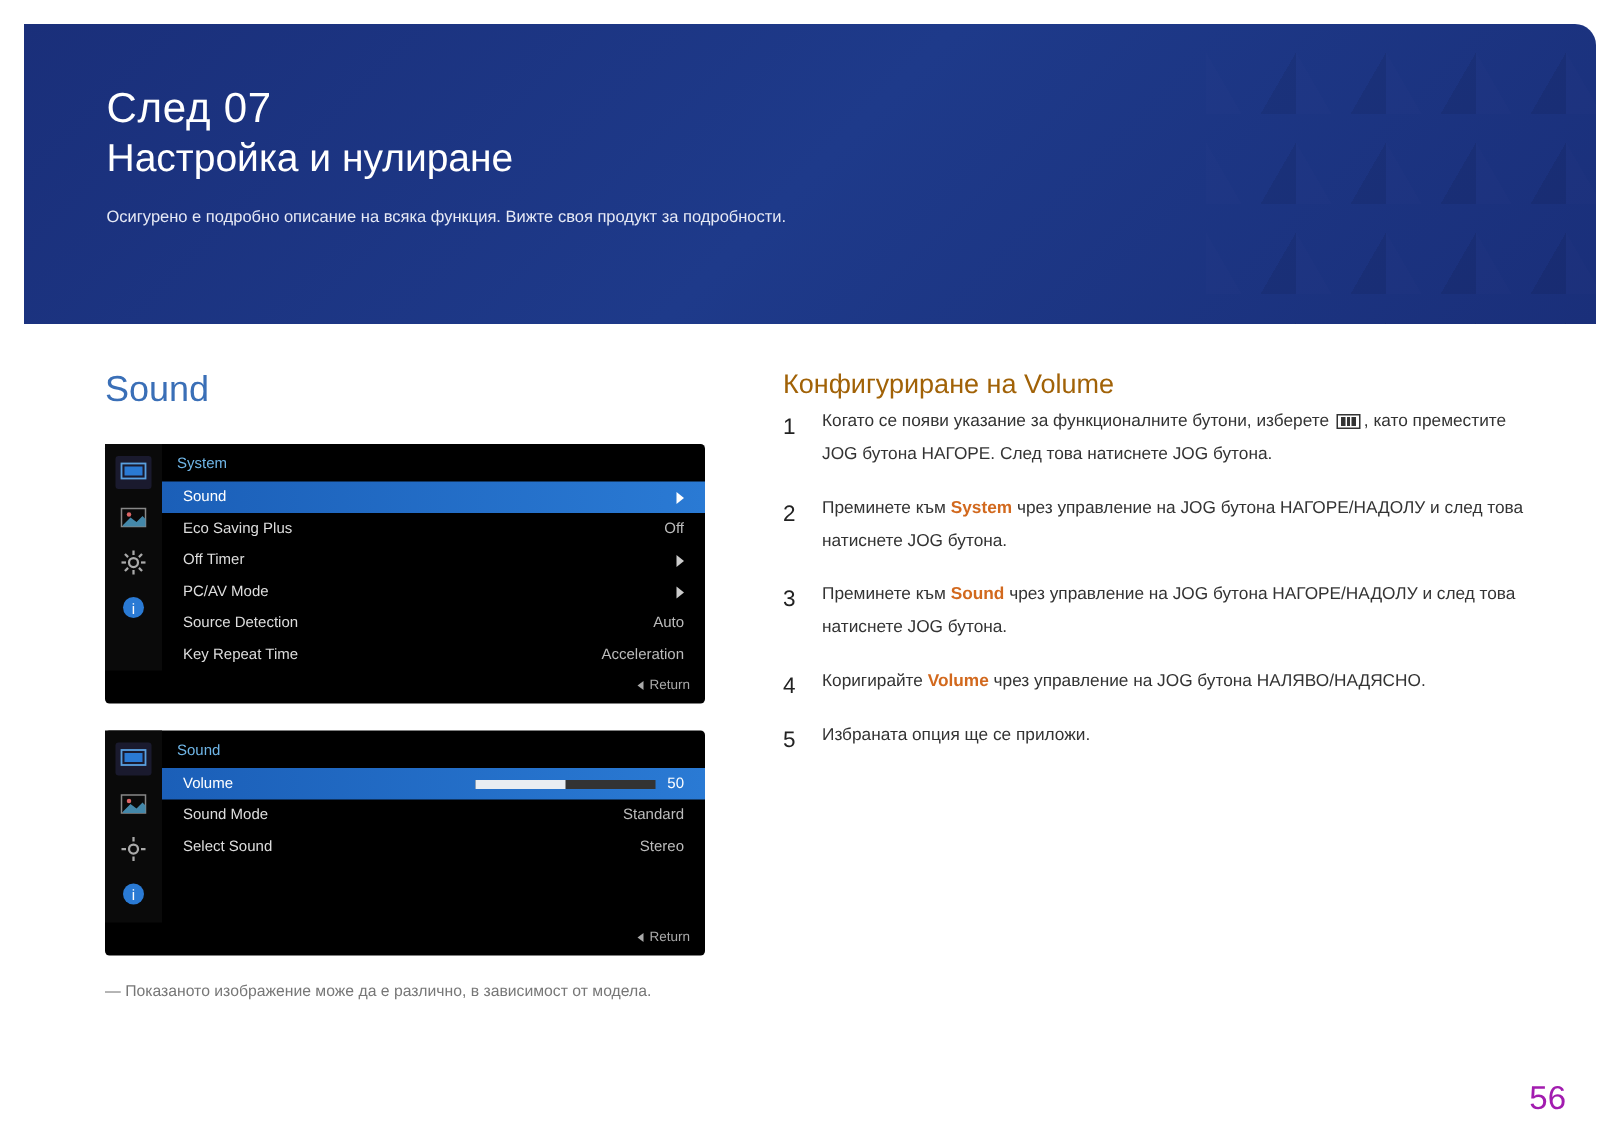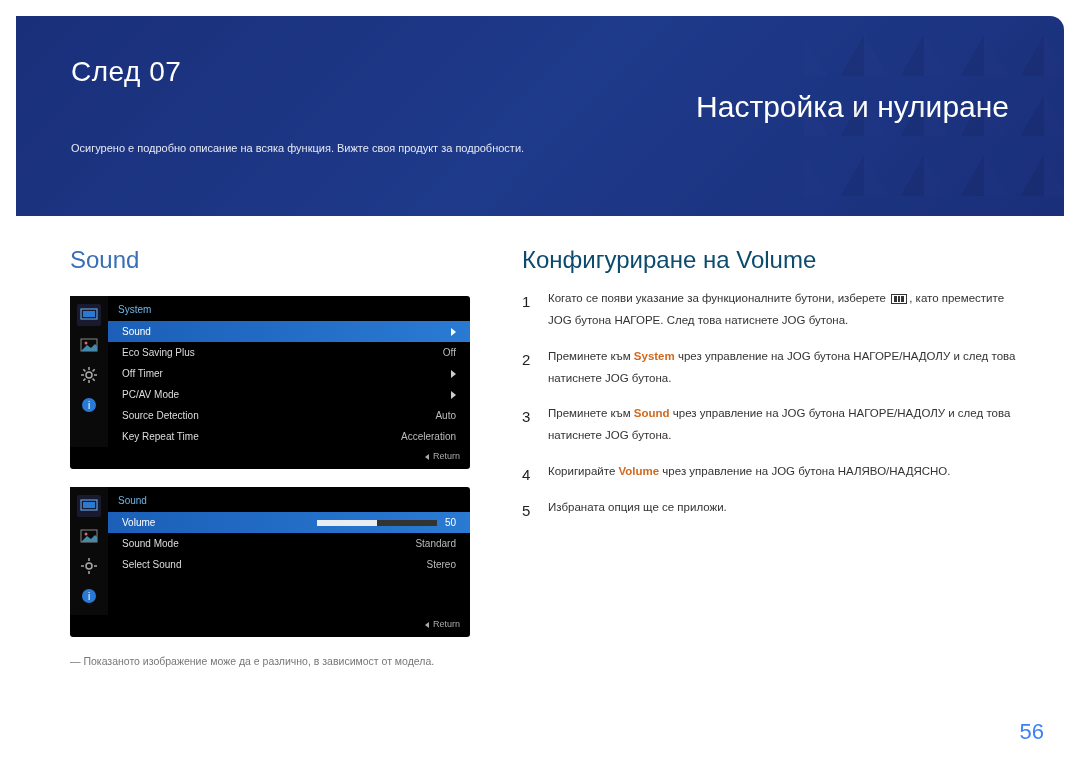--- a/index.html
+++ b/index.html
@@ -26,42 +26,42 @@
     position:absolute;
     right:0; top:0; bottom:0;
     width:260px;
     background:
       linear-gradient(60deg, rgba(255,255,255,0.02) 25%, transparent 25%) 0 0/60px 60px,
       linear-gradient(-60deg, rgba(0,0,0,0.15) 25%, transparent 25%) 0 0/60px 60px;
     opacity:0.45;
     border-top-right-radius:14px;
   }
   .chapter-line { font-size: 28px; font-weight: 300; letter-spacing: 0.5px; }
-  .chapter-title { font-size: 30px; font-weight: 400; margin-top: 2px; text-align: right; }
+  .chapter-title { font-size: 26px; font-weight: 400; margin-top: 2px; }
   .chapter-sub { font-size: 11px; margin-top: 18px; color: #e6e9f5; }
 
   .content {
     display: flex;
     padding: 30px 55px 0 70px;
     gap: 52px;
   }
   .left-col { width: 400px; flex-shrink: 0; }
   .right-col { flex: 1; }
 
   .section-heading {
     color: #3a6fb7;
     font-size: 24px;
     font-weight: 400;
     margin-bottom: 22px;
   }
   .sub-heading {
-    color: #0c4a6e;
-    font-size: 24px;
+    color: #a16207;
+    font-size: 18px;
     font-weight: 400;
-    margin-bottom: 14px;
+    margin-bottom: 4px;
   }
 
   
   .osd {
     background: #000;
     border-radius: 3px;
     color: #fff;
     font-size: 10px;
     margin-bottom: 18px;
     padding-bottom: 4px;
@@ -163,21 +163,21 @@
   }
   .inline-ic::before{left:2px;}
   .inline-ic::after{right:2px;}
   .inline-ic .mid{position:absolute;left:6px;right:6px;top:1px;bottom:1px;background:#333;}
 
   .page-num{
     position:absolute;
     right:36px;
     bottom:18px;
     font-size:22px;
-    color:#3b82f6;
+    color:#a21caf;
   }
 </style>
 </head>
 <body>
 
 <div class="header-band">
   <div class="chapter-line">
     <span>След</span>
     <span> </span>
     <span>07</span>

